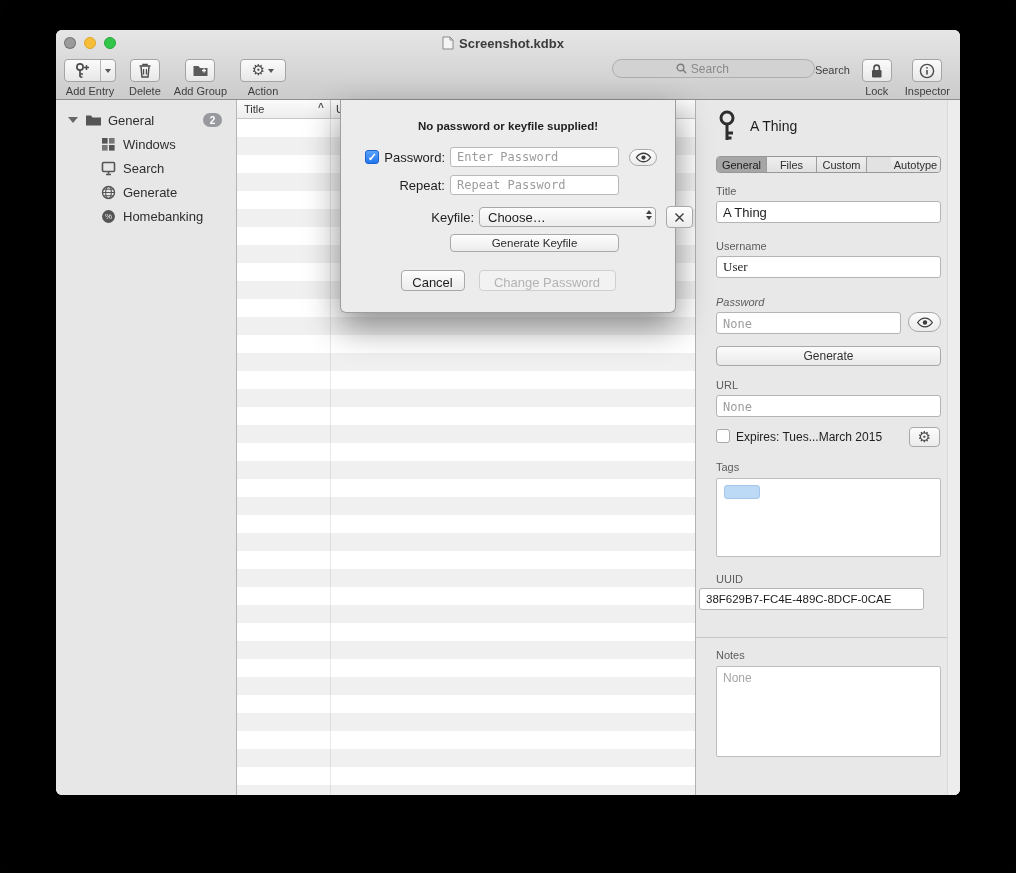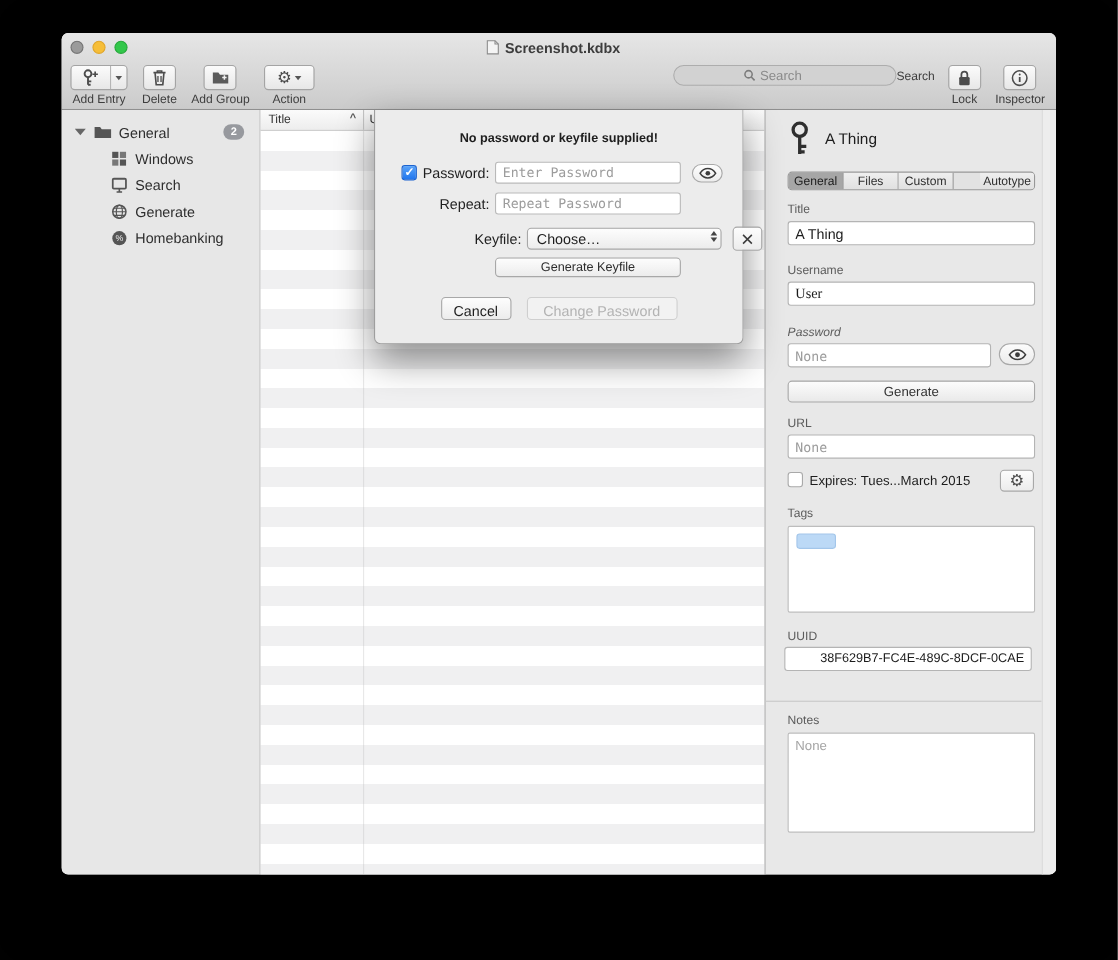--- a/index.html
+++ b/index.html
@@ -383,21 +383,21 @@
         <span class="sq-btn" style="left:213px; top:327px; width:31px;">
           <span class="gear-glyph">⚙</span>
         </span>
 
         <span class="ins-label" style="left:20px; top:361px;">Tags</span>
         <div class="tags-box">
           <span class="tag-chip"></span>
         </div>
 
         <span class="ins-label" style="left:20px; top:473px;">UUID</span>
-        <input class="ins-input" style="left: 17px; top: 488px; width: 225px; font-size: 11.5px; text-align: right;" value="38F629B7-FC4E-489C-8DCF-0CAE">
+        <input class="ins-input" style="left: 3px; top: 488px; width: 225px; font-size: 11.5px;" value="38F629B7-FC4E-489C-8DCF-0CAE">
 
         <div class="ins-divider"></div>
 
         <span class="ins-label" style="left:20px; top:549px;">Notes</span>
         <textarea class="notes-box" placeholder="None" style=""></textarea>
 
         <div class="ins-scrollbar"></div>
       </div>
     </div>
 

